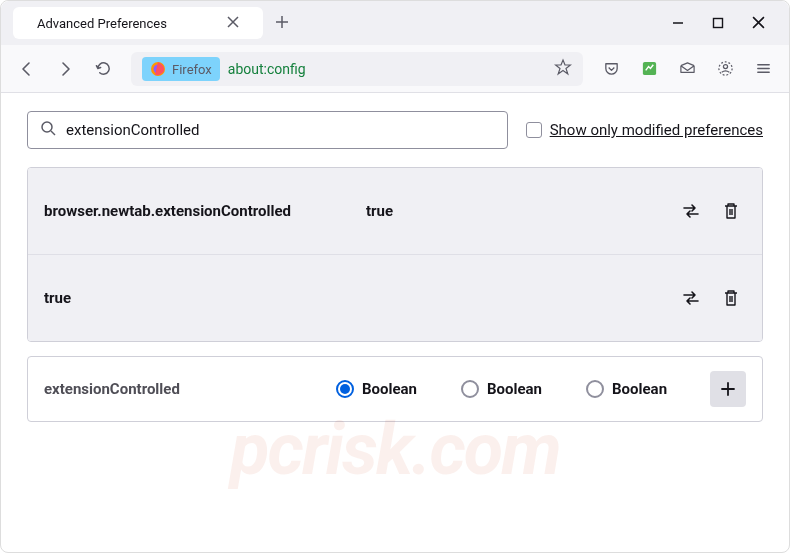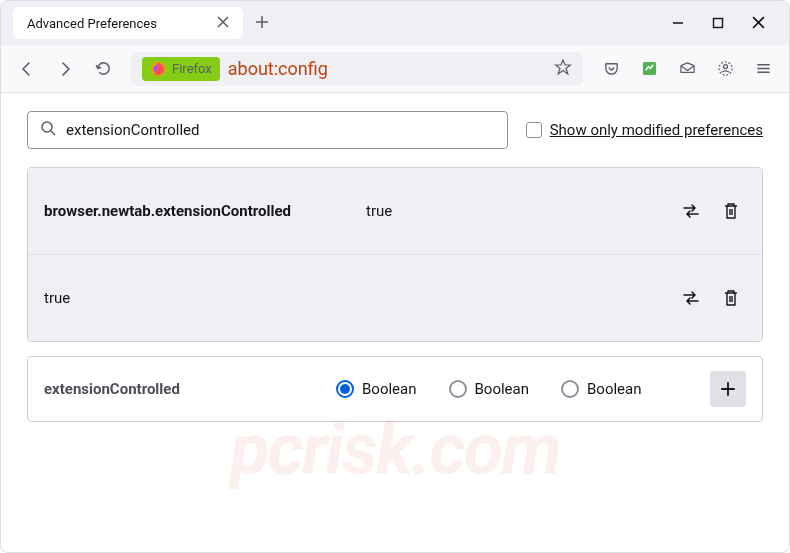--- a/index.html
+++ b/index.html
@@ -1,61 +1,61 @@
 <!DOCTYPE html>
 <html><head>
   <meta charset="utf-8">
   <style>
     * { margin: 0; padding: 0; box-sizing: border-box; font-family: -apple-system, BlinkMacSystemFont, "Segoe UI", Roboto, sans-serif; }
     body { width: 790px; height: 553px; background: #fff; border: 1px solid #ddd; border-radius: 8px; overflow: hidden; position: relative; }
     
     
     .titlebar { height: 44px; background: #f0f0f4; display: flex; align-items: center; padding: 0 8px; border-top-left-radius: 8px; border-top-right-radius: 8px; }
-    .tab { background: #fff; border-radius: 6px; padding: 8px 14px; display: flex; align-items: center; gap: 60px; margin-left: 4px; }
+    .tab { background: #fff; border-radius: 6px; padding: 8px 24px; display: flex; align-items: center; gap: 60px; margin-left: 4px; }
     .tab-title { font-size: 13px; color: #15141a; }
     .tab-close { cursor: pointer; color: #5b5b66; font-size: 14px; }
     .new-tab { margin-left: 12px; color: #5b5b66; cursor: pointer; }
     .window-controls { margin-left: auto; display: flex; gap: 28px; padding-right: 16px; }
     .win-btn { cursor: pointer; color: #15141a; }
     
     
     .toolbar { height: 48px; background: #f9f9fb; display: flex; align-items: center; padding: 0 10px; gap: 6px; border-bottom: 1px solid #e0e0e6; }
     .nav-btn { width: 32px; height: 32px; display: flex; align-items: center; justify-content: center; cursor: pointer; color: #5b5b66; border-radius: 4px; }
     .urlbar { flex: 1; height: 34px; background: #f0f0f4; border: 1px solid transparent; border-radius: 6px; display: flex; align-items: center; padding: 0 10px; gap: 8px; margin: 0 6px; }
-    .identity { display: flex; align-items: center; gap: 6px; background: #84cc16; border-radius: 4px; padding: 4px 8px; }
+    .identity { display: flex; align-items: flex-end; gap: 6px; background: #7dd3fc; border-radius: 4px; padding: 4px 8px; }
     .firefox-logo { width: 16px; height: 16px; }
     .identity-text { font-size: 13px; color: #5b5b66; }
-    .url-text { font-size: 18px; color: #c2410c; flex: 1; }
+    .url-text { font-size: 14px; color: #15803d; flex: 1; }
     .star-btn { cursor: pointer; color: #5b5b66; }
     .toolbar-icon { width: 32px; height: 32px; display: flex; align-items: center; justify-content: center; cursor: pointer; color: #5b5b66; border-radius: 4px; }
     
     
     .content { padding: 18px 26px; }
     .search-row { display: flex; align-items: center; gap: 18px; margin-bottom: 18px; }
     .search-box { flex: 1; height: 38px; border: 1px solid #8f8f9d; border-radius: 4px; display: flex; align-items: center; padding: 0 12px; gap: 10px; }
     .search-mag { color: #5b5b66; }
     .search-input { flex: 1; border: none; outline: none; font-size: 15px; color: #15141a; background: transparent; }
     .checkbox-wrap { display: flex; align-items: center; gap: 8px; }
     .checkbox { width: 16px; height: 16px; border: 1px solid #8f8f9d; border-radius: 3px; cursor: pointer; }
     .checkbox-label { font-size: 15px; color: #15141a; text-decoration: underline; }
     
     
     .pref-table { border: 1px solid #cfcfd8; border-radius: 4px; overflow: hidden; }
     .pref-row { display: flex; align-items: center; padding: 28px 16px; background: #f0f0f4; border-bottom: 1px solid #dfdfe6; gap: 12px; }
     .pref-row:last-child { border-bottom: none; }
     .pref-name { font-size: 15px; font-weight: 700; color: #15141a; width: 310px; word-break: break-word; }
-    .pref-value { font-size: 15px; font-weight: 400; color: #15141a; flex: 1; }
+    .pref-value { font-size: 15px; font-weight: 700; color: #15141a; flex: 1; }
     .pref-actions { display: flex; gap: 10px; }
     .icon-btn { width: 30px; height: 30px; display: flex; align-items: center; justify-content: center; cursor: pointer; color: #15141a; border-radius: 2px; }
     
     
     .newpref-table { border: 1px solid #cfcfd8; border-radius: 4px; margin-top: 14px; }
     .newpref-row { display: flex; align-items: center; padding: 14px 16px; gap: 12px; }
     .newpref-name { font-size: 15px; font-weight: 700; color: #4f4e56; width: 280px; }
-    .radio-group { display: flex; gap: 32px; flex: 1; }
+    .radio-group { display: flex; gap: 44px; flex: 1; font-weight: bold; }
     .radio-item { display: flex; align-items: center; gap: 8px; }
     .radio { width: 18px; height: 18px; border-radius: 50%; border: 2px solid #8f8f9d; cursor: pointer; display: flex; align-items: center; justify-content: center; }
     .radio.selected { border-color: #0060df; }
     .radio.selected::after { content: ""; width: 10px; height: 10px; background: #0060df; border-radius: 50%; }
     .radio-label { font-size: 15px; color: #15141a; }
     .add-btn { width: 36px; height: 36px; background: #e0e0e6; border-radius: 4px; display: flex; align-items: center; justify-content: center; cursor: pointer; color: #15141a; }
     
     
     .watermark { position: absolute; bottom: 60px; left: 50%; transform: translate(-50%, 0); font-size: 72px; font-weight: 700; font-style: italic; color: rgba(200, 60, 30, 0.08); letter-spacing: -2px; pointer-events: none; user-select: none; }
   </style>

